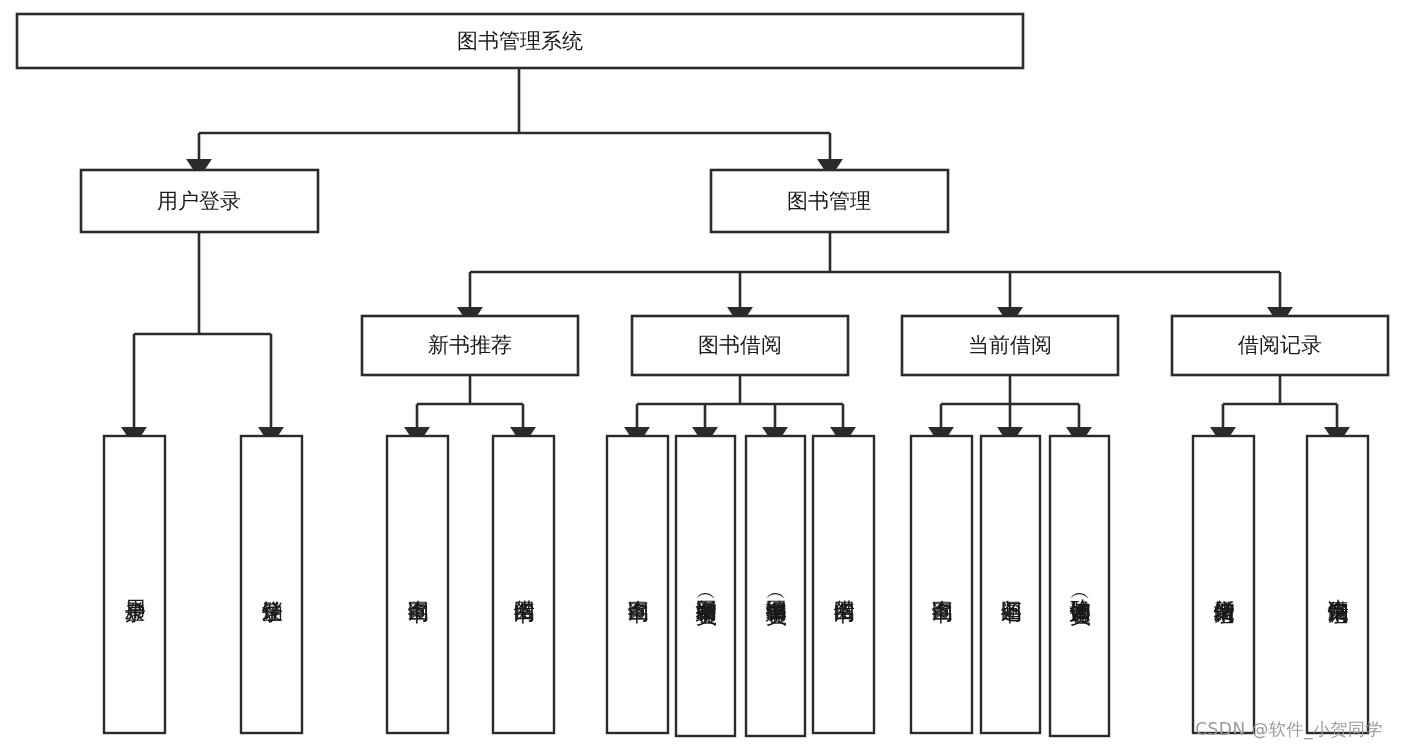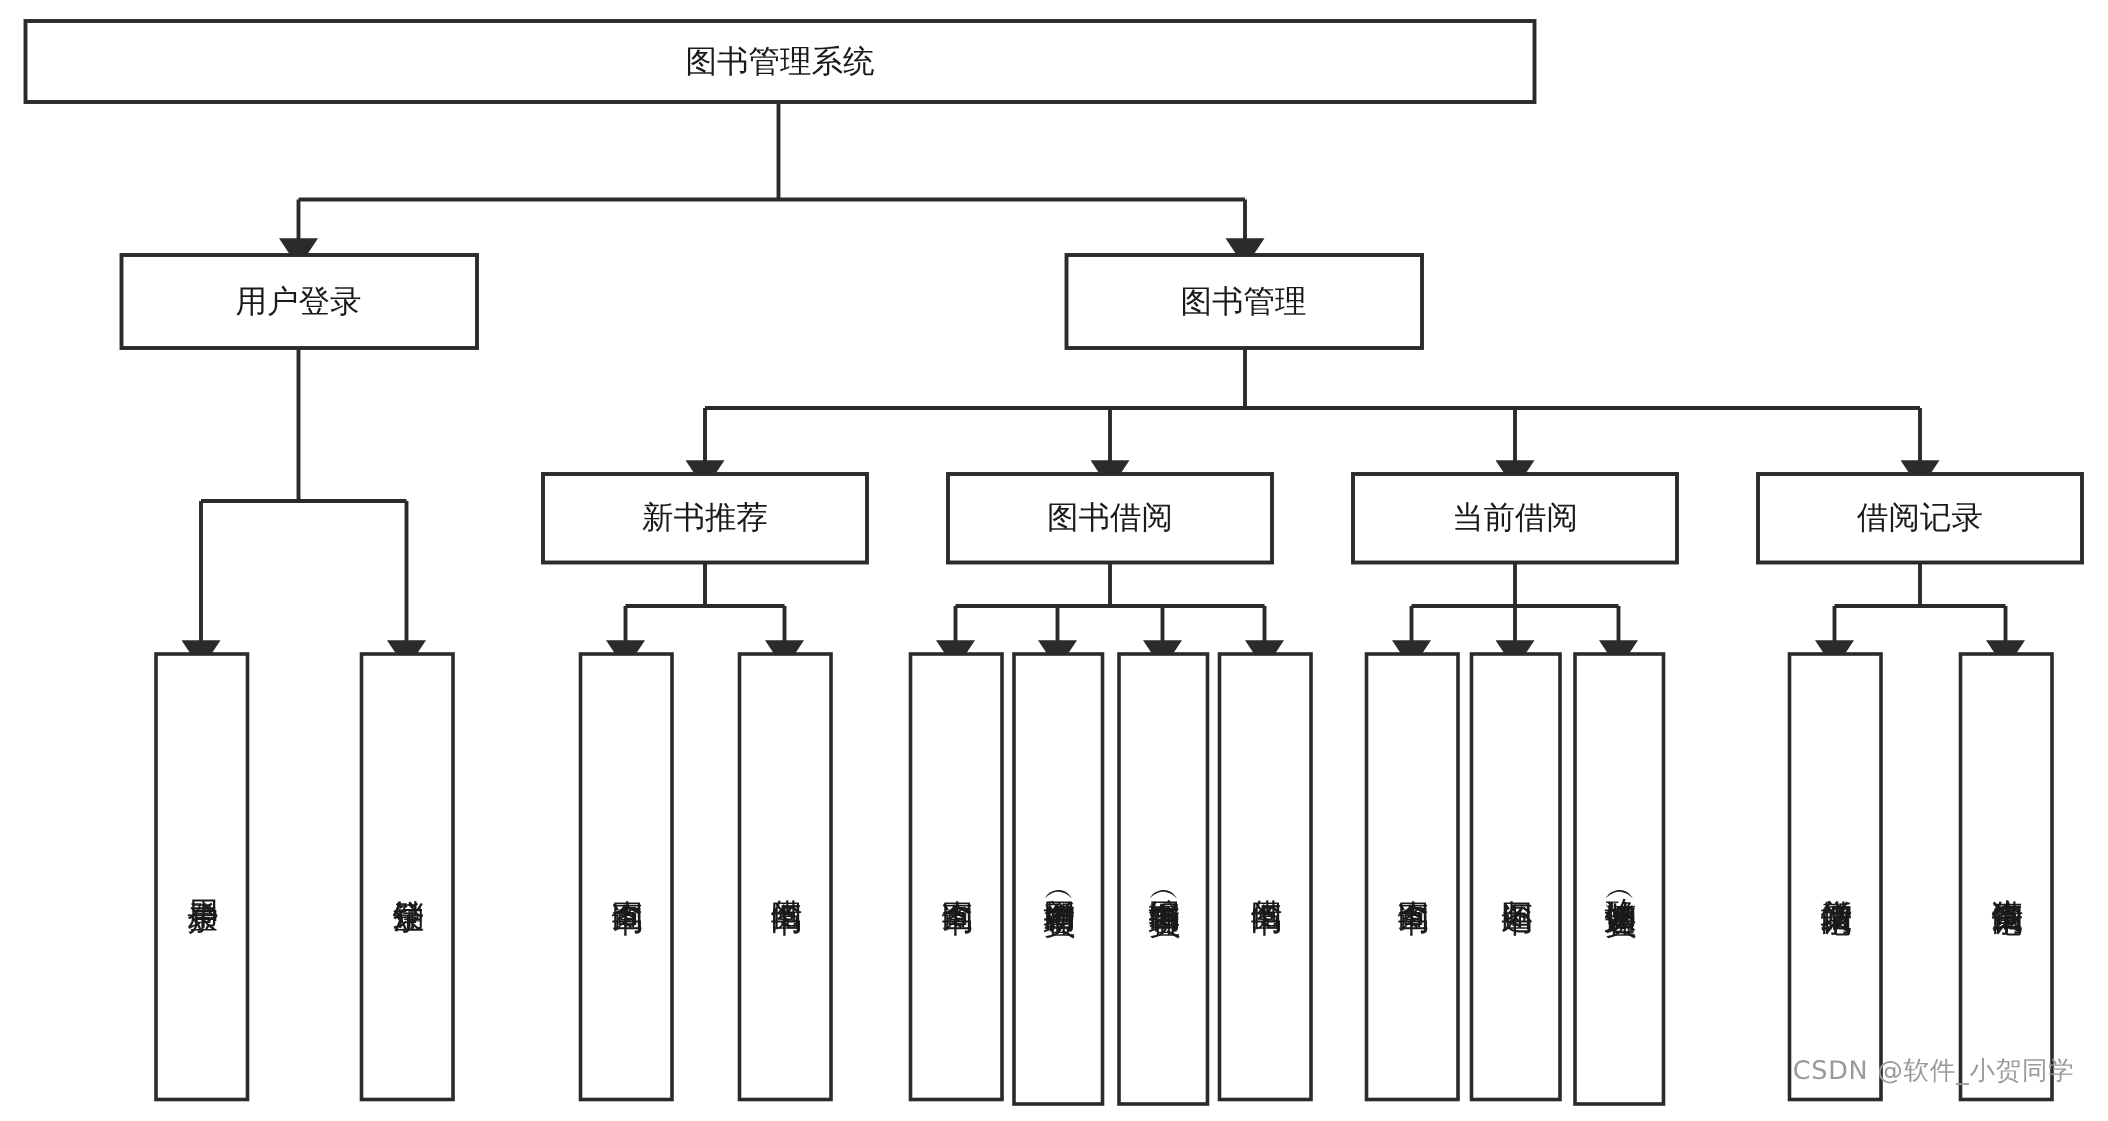--- a/index.html
+++ b/index.html
@@ -59,21 +59,21 @@
     display: flex;
     align-items: center;
     justify-content: center;
     text-align: center;
     user-select: none;
     white-space: nowrap;
   }
   .watermark {
     position: absolute;
     right: 10px;
-    bottom: 22px;
+    bottom: 6px;
     font-family: "DejaVu Sans", "Liberation Sans", sans-serif;
     font-size: 17px;
     color: #9a9a9a;
     letter-spacing: 0.5px;
     white-space: nowrap;
   }
 </style>
 </head>
 <body>
 

